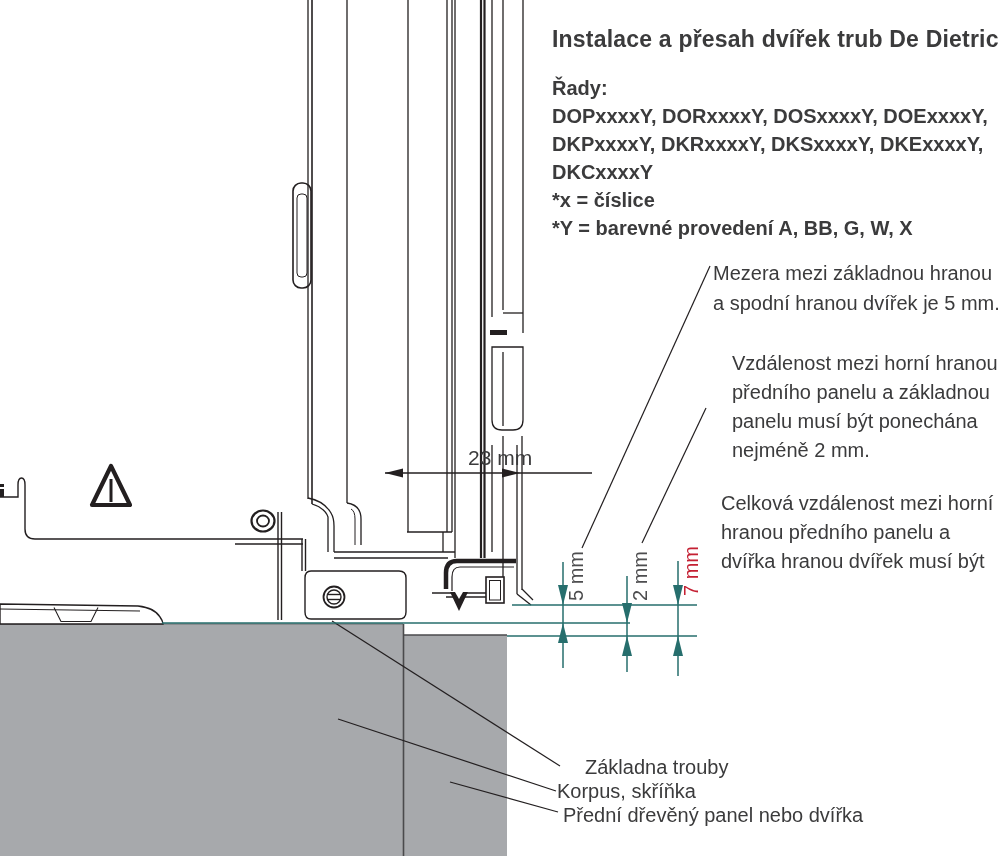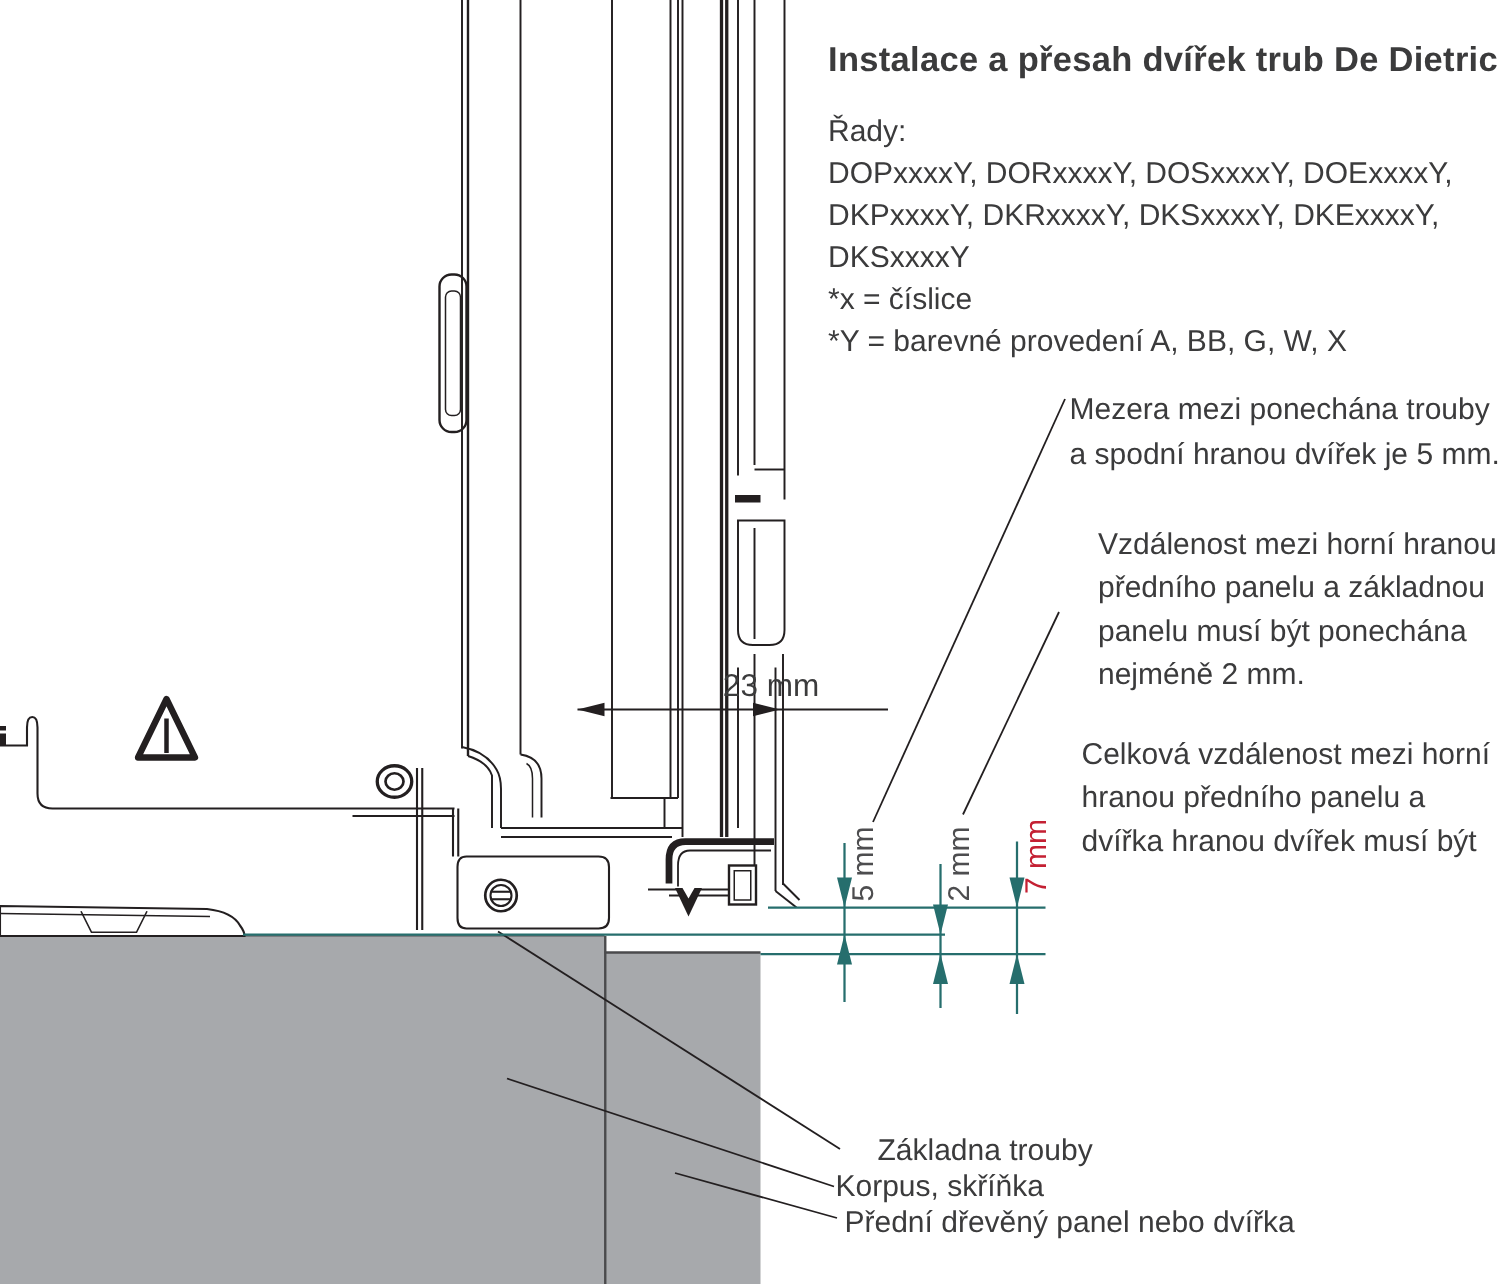--- a/index.html
+++ b/index.html
@@ -1,26 +1,26 @@
 <!DOCTYPE html>
 <html><head>
 <meta charset="utf-8">
 <style>
   html,body{margin:0;padding:0;background:#fff;}
   #stage{position:relative;width:1000px;height:856px;background:#fff;overflow:hidden;
          font-family:"Liberation Sans",sans-serif;color:#3b3b3c;}
   #art{position:absolute;left:0;top:0;}
   .txt{position:absolute;white-space:nowrap;color:#3b3b3c;}
   .title{left:552px;top:26px;font-size:23px;font-weight:bold;letter-spacing:.2px;}
-  .series{left:552px;top:74px;font-size:20px;line-height:28px;}
+  .series{left:552px;top:74px;font-size:20px;line-height:28px;font-weight:bold;}
   .ann{font-size:20px;line-height:29px;}
   .ann-gap5{left:713px;top:258px;line-height:30px;}
   .ann-gap2{left:704px;top:349px;margin-left:28px;}
   .ann-gap7{left:721px;top:489px;}
-  .dim23{left:452px;top:446px;width:124px;text-align:center;font-size:21px;}
+  .dim23{left:468px;top:446px;width:124px;text-align:left;font-size:21px;}
   .vlabel{position:absolute;writing-mode:vertical-rl;transform:rotate(180deg);
           font-size:20px;color:#4d4d4f;white-space:nowrap;}
   .v5{left:565px;top:551px;}
   .v2{left:629px;top:551px;}
   .v7{left:680px;top:546px;color:#c42033;}
   .plabel{font-size:20px;}
   .pl-base{left:557px;top:756px;margin-left:28px;}
   .pl-korpus{left:557px;top:780px;text-align:center;}
   .pl-panel{left:563px;top:804px;}
   .red{color:#c42033;}
@@ -164,27 +164,27 @@
       </g>
     </g>
   </svg>
 
   <div class="txt title">Instalace a přesah dvířek trub De Dietrich</div>
 
   <div class="txt series">
     <div>Řady:</div>
     <div>DOPxxxxY, DORxxxxY, DOSxxxxY, DOExxxxY,</div>
     <div>DKPxxxxY, DKRxxxxY, DKSxxxxY, DKExxxxY,</div>
-    <div>DKSxxxxY</div>
+    <div>DKCxxxxY</div>
     <div>*x = číslice</div>
     <div>*Y = barevné provedení A, BB, G, W, X</div>
   </div>
 
   <div class="txt ann ann-gap5">
-    <div>Mezera mezi ponechána trouby</div>
+    <div>Mezera mezi základnou hranou</div>
     <div>a spodní hranou dvířek je 5 mm.</div>
   </div>
 
   <div class="txt ann ann-gap2">
     <div>Vzdálenost mezi horní hranou</div>
     <div>předního panelu a základnou</div>
     <div>panelu musí být ponechána</div>
     <div>nejméně 2 mm.</div>
   </div>
 

